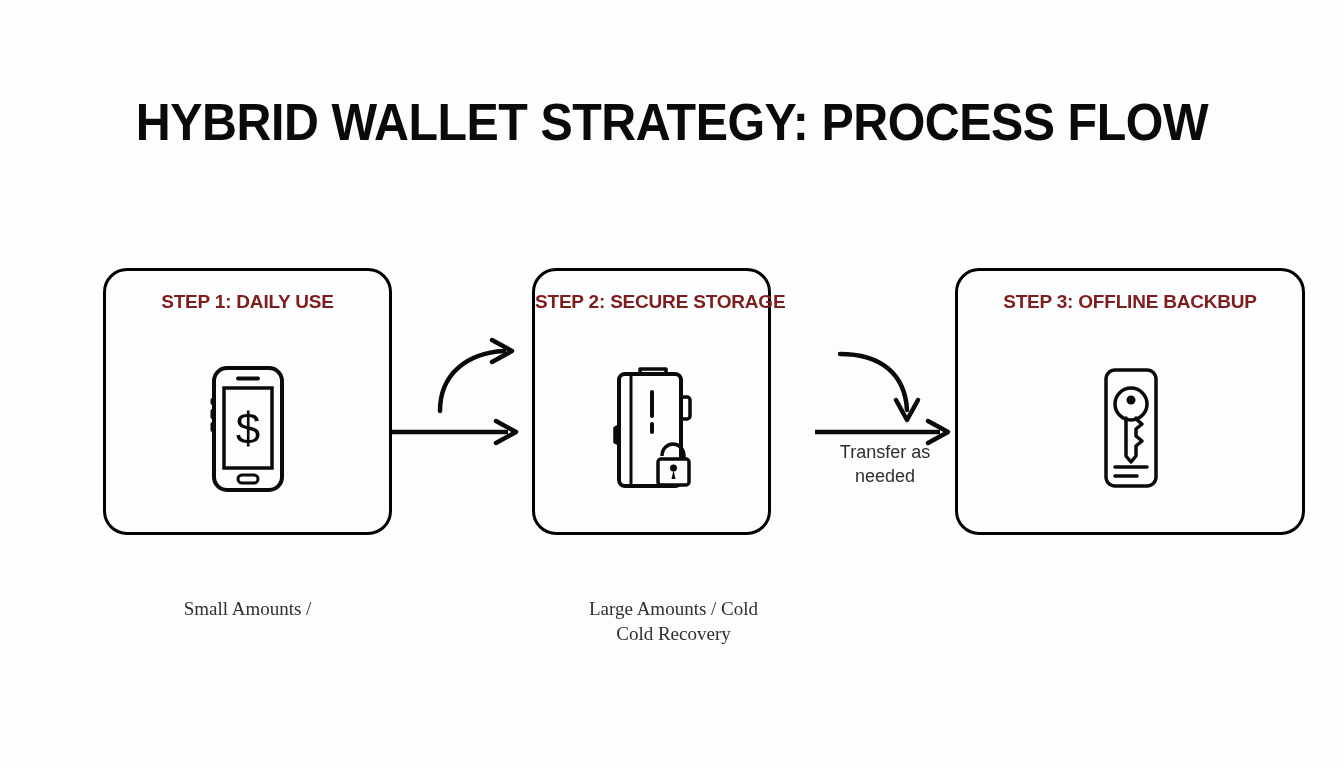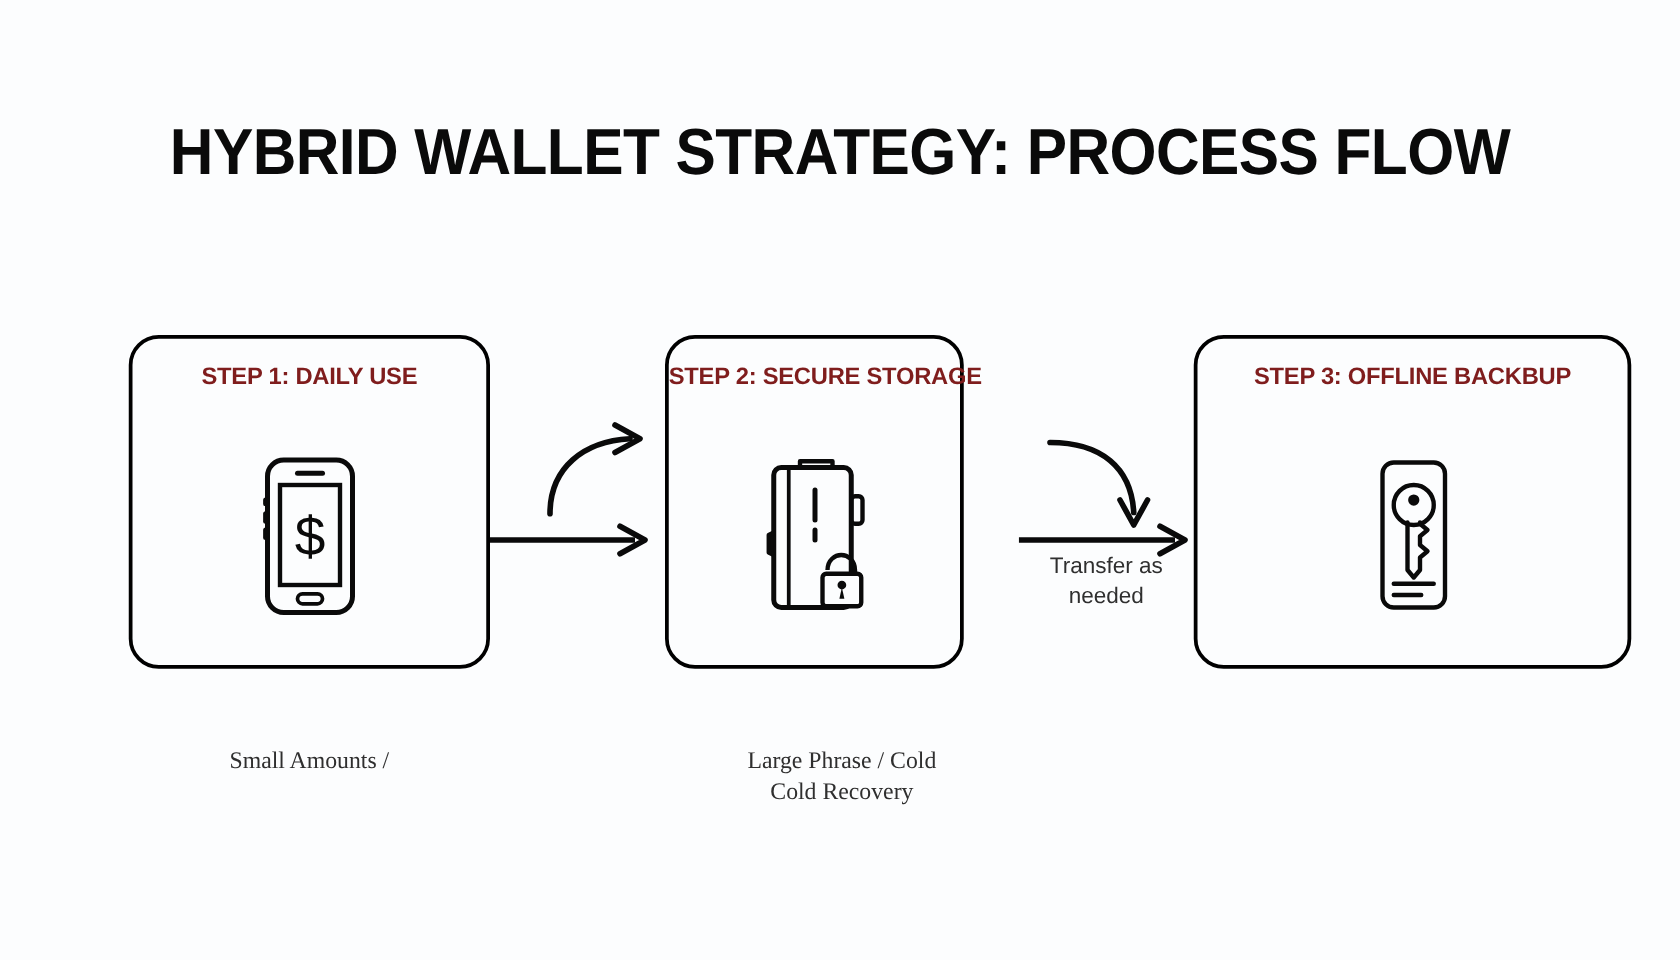--- a/index.html
+++ b/index.html
@@ -190,21 +190,21 @@
           <line x1="48" y1="60" x2="48" y2="68" stroke="#0a0a0a" stroke-width="4" stroke-linecap="round"></line>
 
           <path d="M58 92 C58 84, 64 80, 69 80 C74 80, 80 84, 80 92 L80 97" stroke="#0a0a0a" stroke-width="3.5" fill="none"></path>
           <rect x="54" y="95" width="31" height="26" rx="3" stroke="#0a0a0a" stroke-width="3.5" fill="#fcfdfe"></rect>
           <circle cx="69.5" cy="104" r="3.5" fill="#0a0a0a"></circle>
           <path d="M69.5 106 L67.5 115 L71.5 115 Z" fill="#0a0a0a"></path>
         </svg>
       </div>
     </div>
     <div class="caption c2">
-      <div>Large Phrase / Cold</div>
+      <div>Large Amounts / Cold</div>
       <div>Cold Recovery</div>
     </div>
 
     <div class="connector g2">
       <svg width="140" height="300" viewBox="0 0 140 300" fill="none" xmlns="http://www.w3.org/2000/svg">
 
         <g>
           <path d="M25 86 C66 86, 90 106, 92 142" stroke="#0a0a0a" stroke-width="4.5" fill="none" stroke-linecap="round"></path>
           <path d="M81 132 L92 152 L103 132" stroke="#0a0a0a" stroke-width="4.5" fill="none" stroke-linecap="round" stroke-linejoin="round"></path>
         </g>

